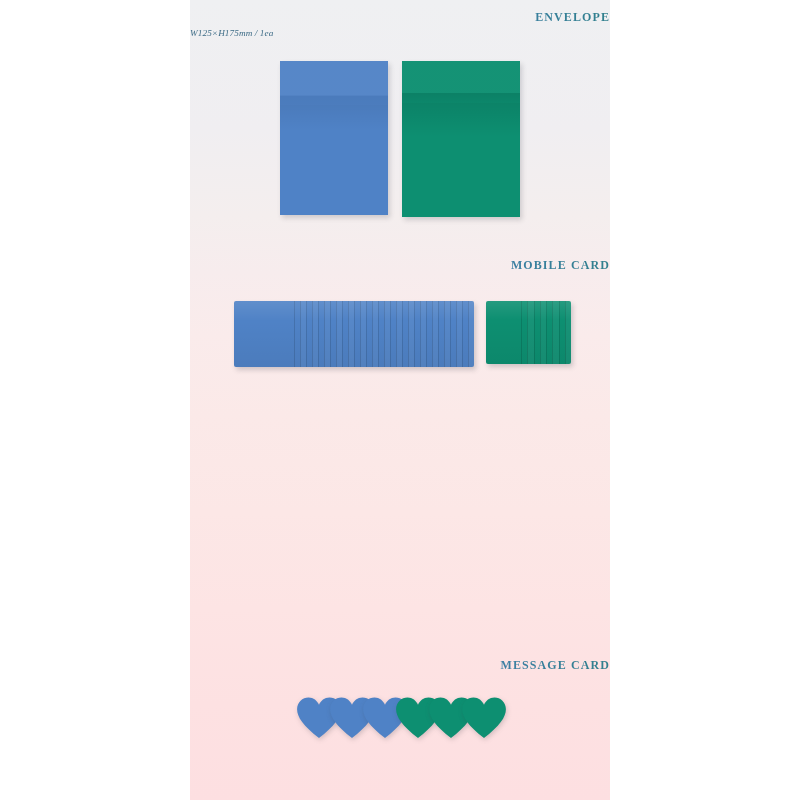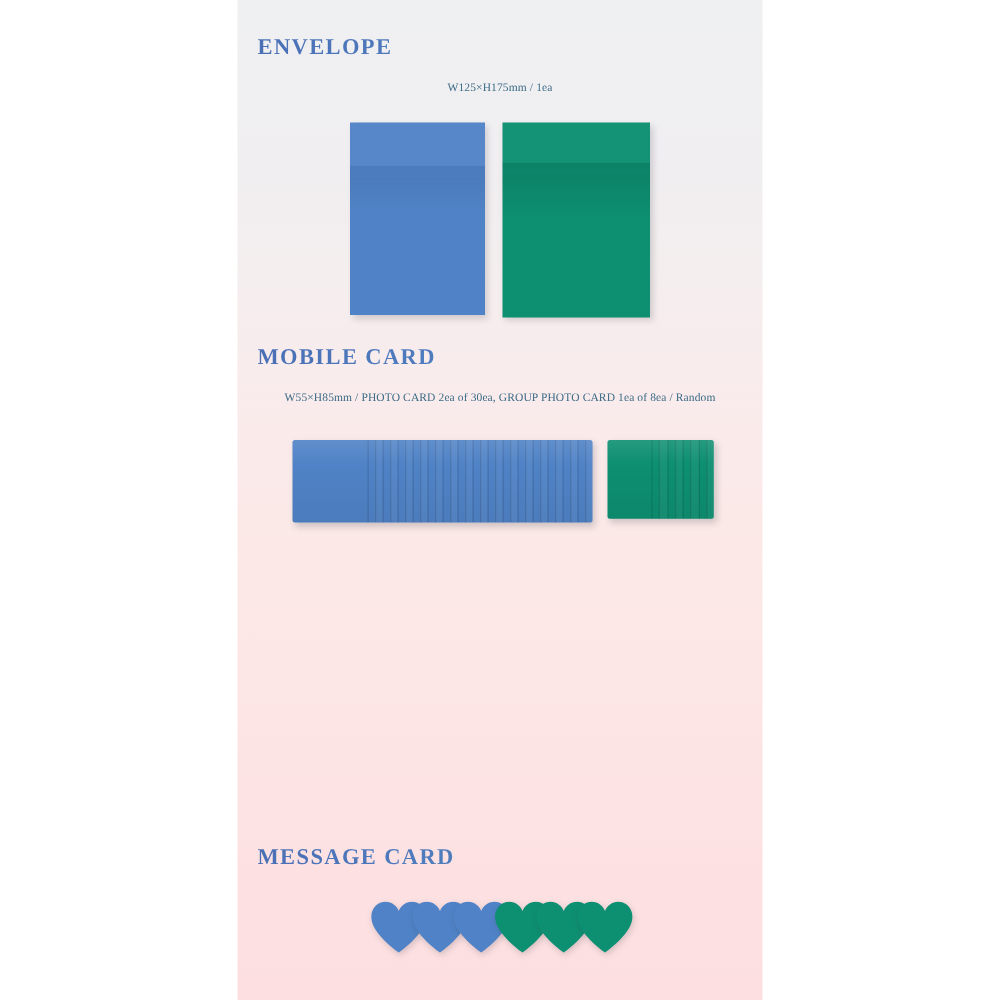--- a/index.html
+++ b/index.html
@@ -24,40 +24,40 @@
       #fbe9e8 52%,
       #fce7e6 64%,
       #fde4e4 76%,
       #fde1e2 88%,
       #fddfe1 100%);
   }
 
   .section{position:absolute;left:0;width:420px;}
 
   .sec-title{
-    text-align:left;
-    font-size:18px;
+    text-align:right;
+    font-size:12px;
     font-weight:bold;
     letter-spacing:1.1px;
     background:linear-gradient(90deg,#4a6fb5 0%,#4f7cbe 35%,#3f7fa8 70%,#2f7f8c 100%);
     -webkit-background-clip:text;
     background-clip:text;
     color:transparent;
     -webkit-text-fill-color:transparent;
-    margin:16px;
+    margin:0;
     line-height:1.25;
   }
   .sec-sub{
-    text-align:center;
     font-size:9.2px;
     letter-spacing:.1px;
     color:#3c6b86;
     margin:3px 0 0 0;
     line-height:1.2;
     white-space:nowrap;
+    font-style:italic;
   }
 
   
   .env-row{position:relative;width:420px;height:175px;margin-top:14px;}
   .env{
     position:absolute;
     top:8px;
     box-shadow:2px 3px 5px rgba(60,60,70,.20);
   }
   .env-blue{
@@ -145,21 +145,20 @@
         </div>
         <div class="env env-green">
           <div class="flap"></div>
           <div class="env-body-shade"></div>
         </div>
       </div>
     </div>
 
     <div class="section" id="sec-photocard" style="top:258px;">
       <p class="sec-title">MOBILE CARD</p>
-      <p class="sec-sub">W55×H85mm / PHOTO CARD 2ea of 30ea, GROUP PHOTO CARD 1ea of 8ea / Random</p>
       <div class="stack-row">
         <div class="stack stack-blue">
           <div class="slats" id="slats-blue" style="width:180px;">
               <div class="slat" style="left: 0px; width: 6px;"></div>
               <div class="slat alt" style="left: 6px; width: 6px;"></div>
               <div class="slat" style="left: 12px; width: 6px;"></div>
               <div class="slat alt" style="left: 18px; width: 6px;"></div>
               <div class="slat" style="left: 24px; width: 6px;"></div>
               <div class="slat alt" style="left: 30px; width: 6px;"></div>
               <div class="slat" style="left: 36px; width: 6px;"></div>

